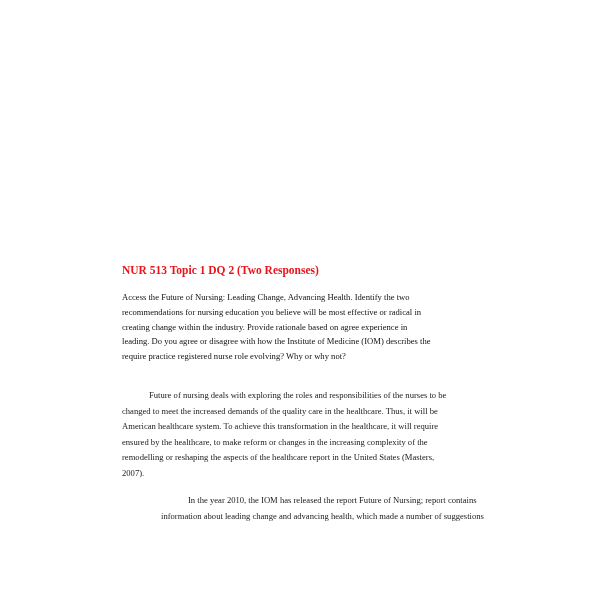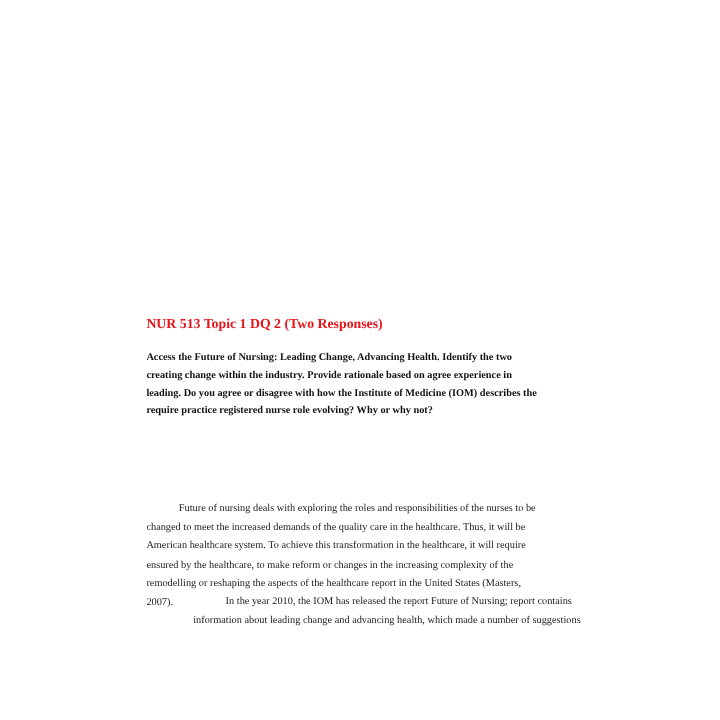--- a/index.html
+++ b/index.html
@@ -32,21 +32,21 @@
       color: #e8141b;
       white-space: nowrap;
       line-height: 14px;
     }
     .prompt {
       position: absolute;
       left: 122px;
       top: 290px;
       width: 360px;
       font-size: 8.6px;
-      font-weight: bold;
+      font-weight: normal;
       line-height: 14.8px;
       color: #111111;
     }
     .prompt .line {
       display: block;
       white-space: nowrap;
     }
     .para {
       position: absolute;
       left: 122px;
@@ -55,32 +55,33 @@
       line-height: 15.6px;
       color: #1a1a1a;
     }
     .para .line {
       display: block;
       white-space: nowrap;
     }
     .para .line.indent {
       padding-left: 27px;
     }
-    .p1 { top: 416px; }
+    .p1 { top: 388px; }
     .p2 { top: 493px; margin-left: 39px; }
   </style>
 </head>
 <body>
 
 <div class="page">
 
   <div class="title">NUR 513 Topic 1 DQ 2 (Two Responses)</div>
 
   <div class="prompt">
     <span class="line">Access the Future of Nursing: Leading Change, Advancing Health. Identify the two</span>
+    <span class="line">recommendations for nursing education you believe will be most effective or radical in</span>
     <span class="line">creating change within the industry. Provide rationale based on agree experience in</span>
     <span class="line">leading. Do you agree or disagree with how the Institute of Medicine (IOM) describes the</span>
     <span class="line">require practice registered nurse role evolving? Why or why not?</span>
   </div>
 
   <div class="para p1">
     <span class="line indent">Future of nursing deals with exploring the roles and responsibilities of the nurses to be</span>
     <span class="line">changed to meet the increased demands of the quality care in the healthcare.  Thus, it will be</span>
     <span class="line">American healthcare system. To achieve this transformation in the healthcare, it will require</span>
     <span class="line">ensured by the healthcare, to make reform or changes in the increasing complexity of the</span>

